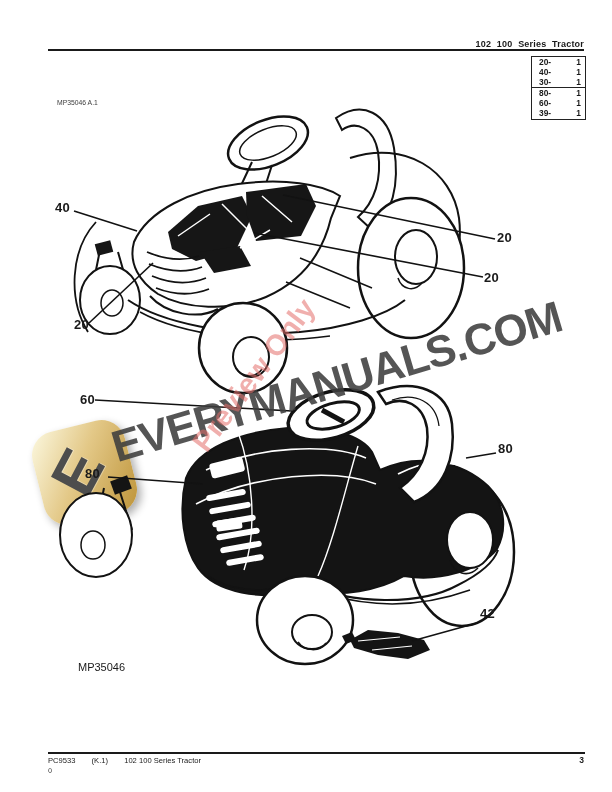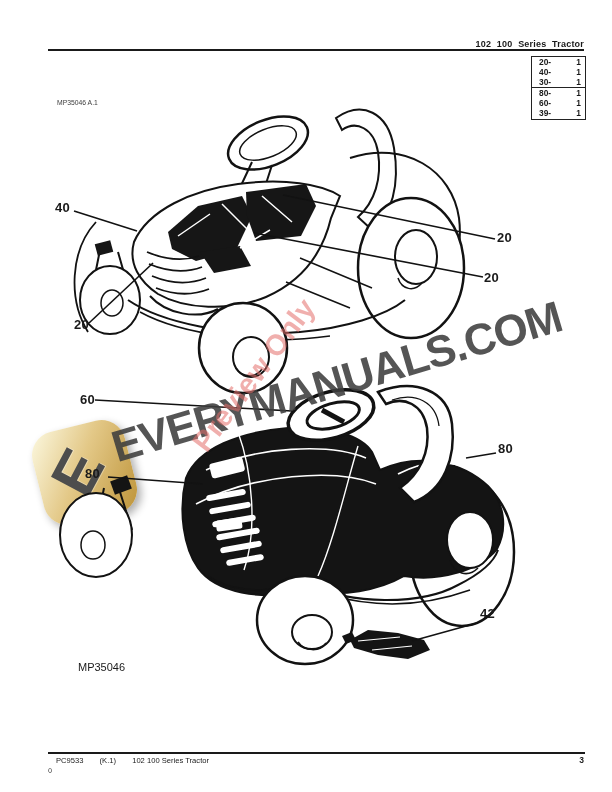--- a/index.html
+++ b/index.html
@@ -40,21 +40,21 @@
     transform:rotate(-14deg);
     background:linear-gradient(125deg,#f8f1d2 8%,#e3c887 45%,#bd9338 100%);
     box-shadow:3px 5px 9px rgba(0,0,0,.32);
   }
   .wm-logo-letter{
     position:absolute;left:20px;top:10px;font-size:62px;font-weight:bold;color:#4d4d4d;
     transform:rotate(-48deg);text-shadow:1px 1px 0 rgba(255,255,255,.35);
   }
   
   .ftr-rule{position:absolute;top:752px;left:48px;width:537px;height:1.6px;background:#1a1a1a;}
-  .ftr-left{position:absolute;top:756px;left:56px;font-size:7.6px;}
+  .ftr-left{position:absolute;top:756px;left:48px;font-size:7.6px;}
   .ftr-left span{margin-right:14px;}
   .ftr-note{position:absolute;top:766px;left:48px;font-size:6.2px;}
   .ftr-page{position:absolute;top:755px;right:28px;font-size:8.5px;font-weight:bold;}
 </style>
 </head>
 <body>
 
 <div class="page">
 
   <div class="hdr-title">102 100 Series Tractor</div>

